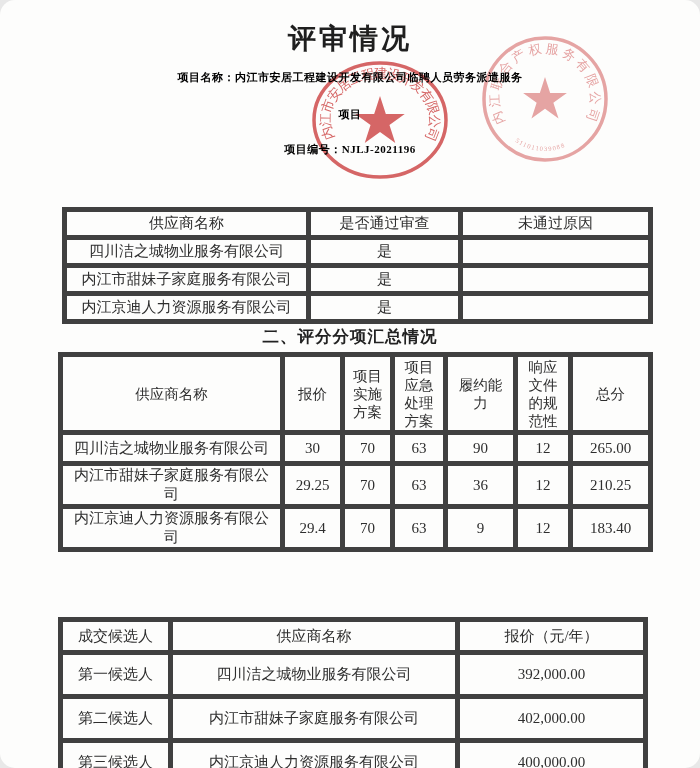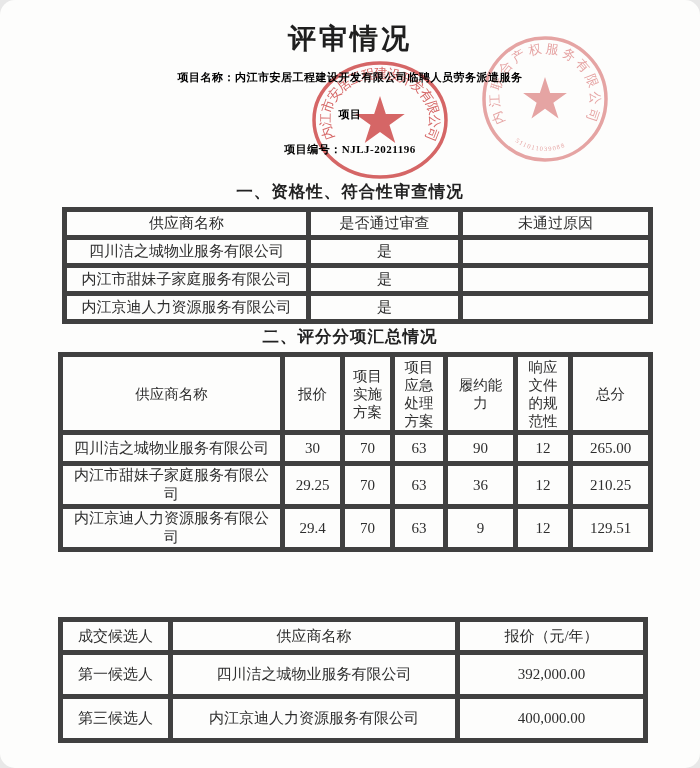--- a/index.html
+++ b/index.html
@@ -56,21 +56,20 @@
 <body>
 
 <div class="page">
 
   <div class="doc-title">评审情况</div>
 
   <div class="pline" id="pname1">项目名称：内江市安居工程建设开发有限公司临聘人员劳务派遣服务</div>
   <div class="pline" id="pname2">项目</div>
   <div class="pline" id="pnum">项目编号：NJLJ-2021196</div>
 
-  <div class="sec-heading" id="sec1h">一、资格性、符合性审查情况</div>
 
   <table id="table1">
     <colgroup>
         <col style="width:244px">
         <col style="width:152px">
         <col style="width:190px">
       </colgroup>
     <thead>
         <tr>
           <th>供应商名称</th>
@@ -139,21 +138,21 @@
           <td>12</td>
           <td>210.25</td>
         </tr>
         <tr>
           <td>内江京迪人力资源服务有限公司</td>
           <td>29.4</td>
           <td>70</td>
           <td>63</td>
           <td>9</td>
           <td>12</td>
-          <td>129.51</td>
+          <td>183.40</td>
         </tr>
       </tbody>
   </table>
 
 
   <table id="table3">
     <colgroup>
         <col style="width:110px">
         <col style="width:287px">
         <col style="width:188px">
@@ -163,20 +162,25 @@
           <th>成交候选人</th>
           <th>供应商名称</th>
           <th>报价（元/年）</th>
         </tr>
       </thead>
       <tbody>
         <tr>
           <td>第一候选人</td>
           <td>四川洁之城物业服务有限公司</td>
           <td>392,000.00</td>
+        </tr>
+        <tr>
+          <td>第二候选人</td>
+          <td>内江市甜妹子家庭服务有限公司</td>
+          <td>402,000.00</td>
         </tr>
         <tr>
           <td>第三候选人</td>
           <td>内江京迪人力资源服务有限公司</td>
           <td>400,000.00</td>
         </tr>
       </tbody>
   </table>
 
   <svg class="stamp" id="stamp-left" width="142" height="124" viewBox="0 0 142 124">

